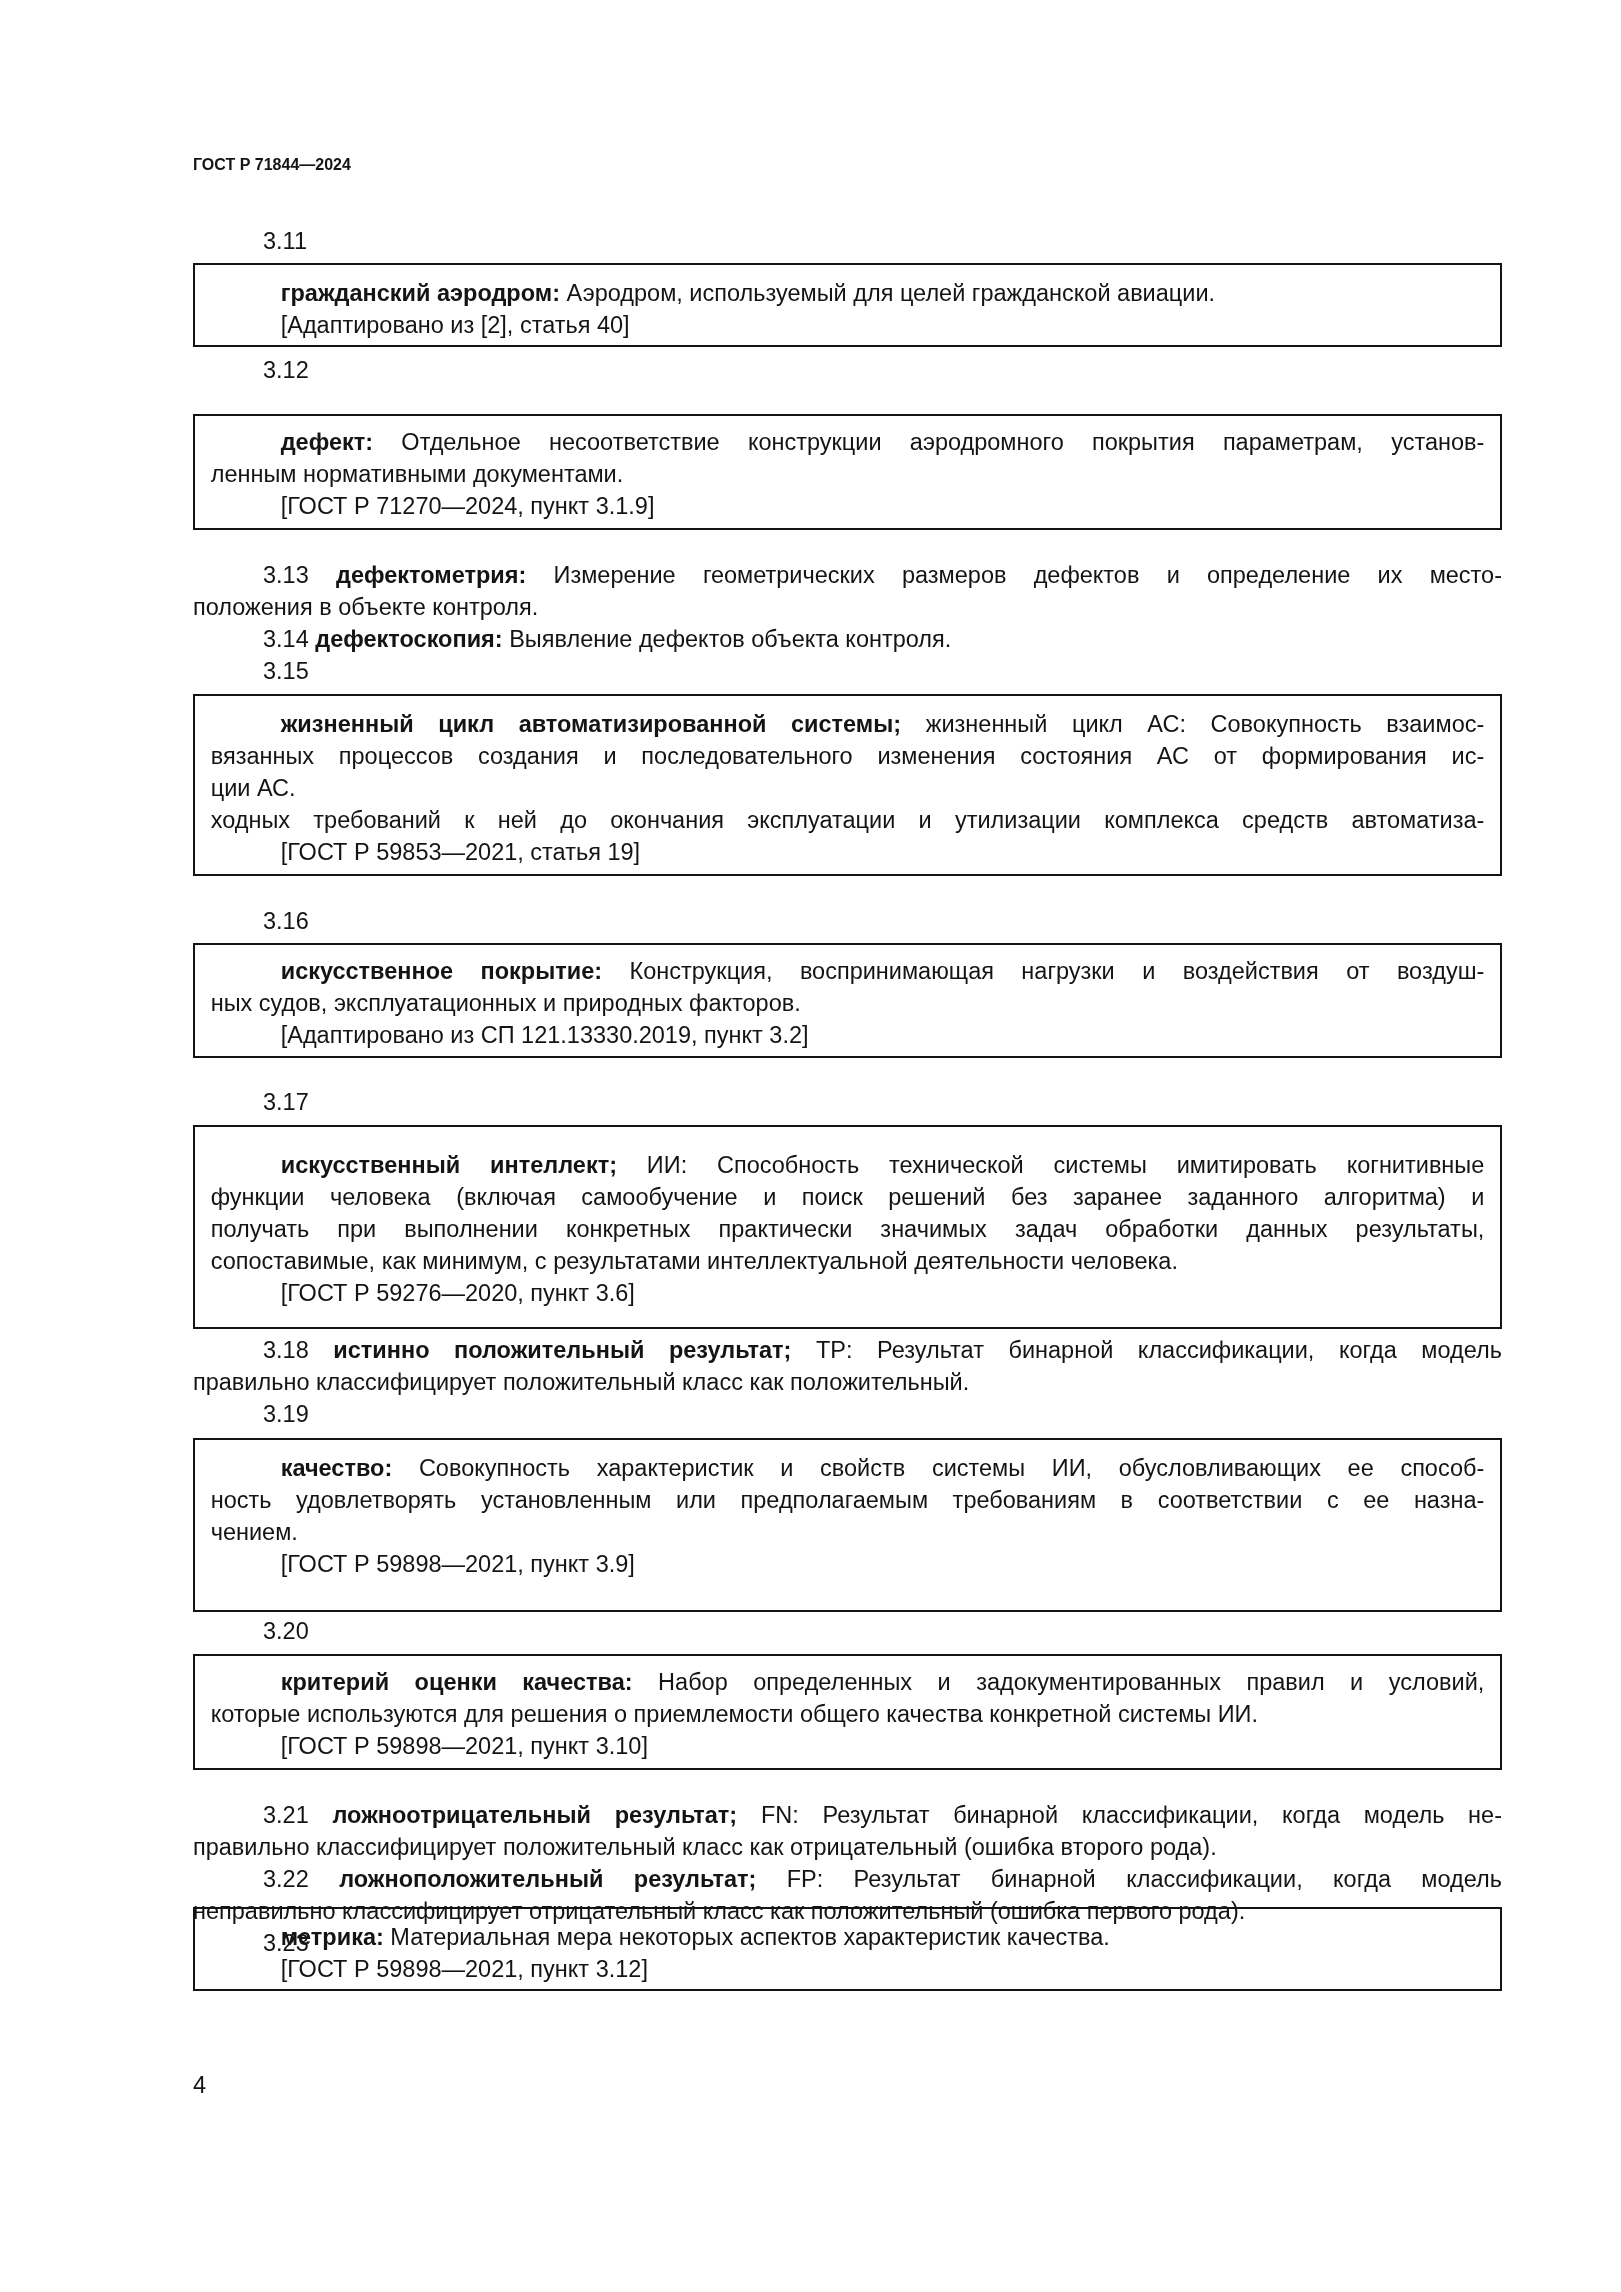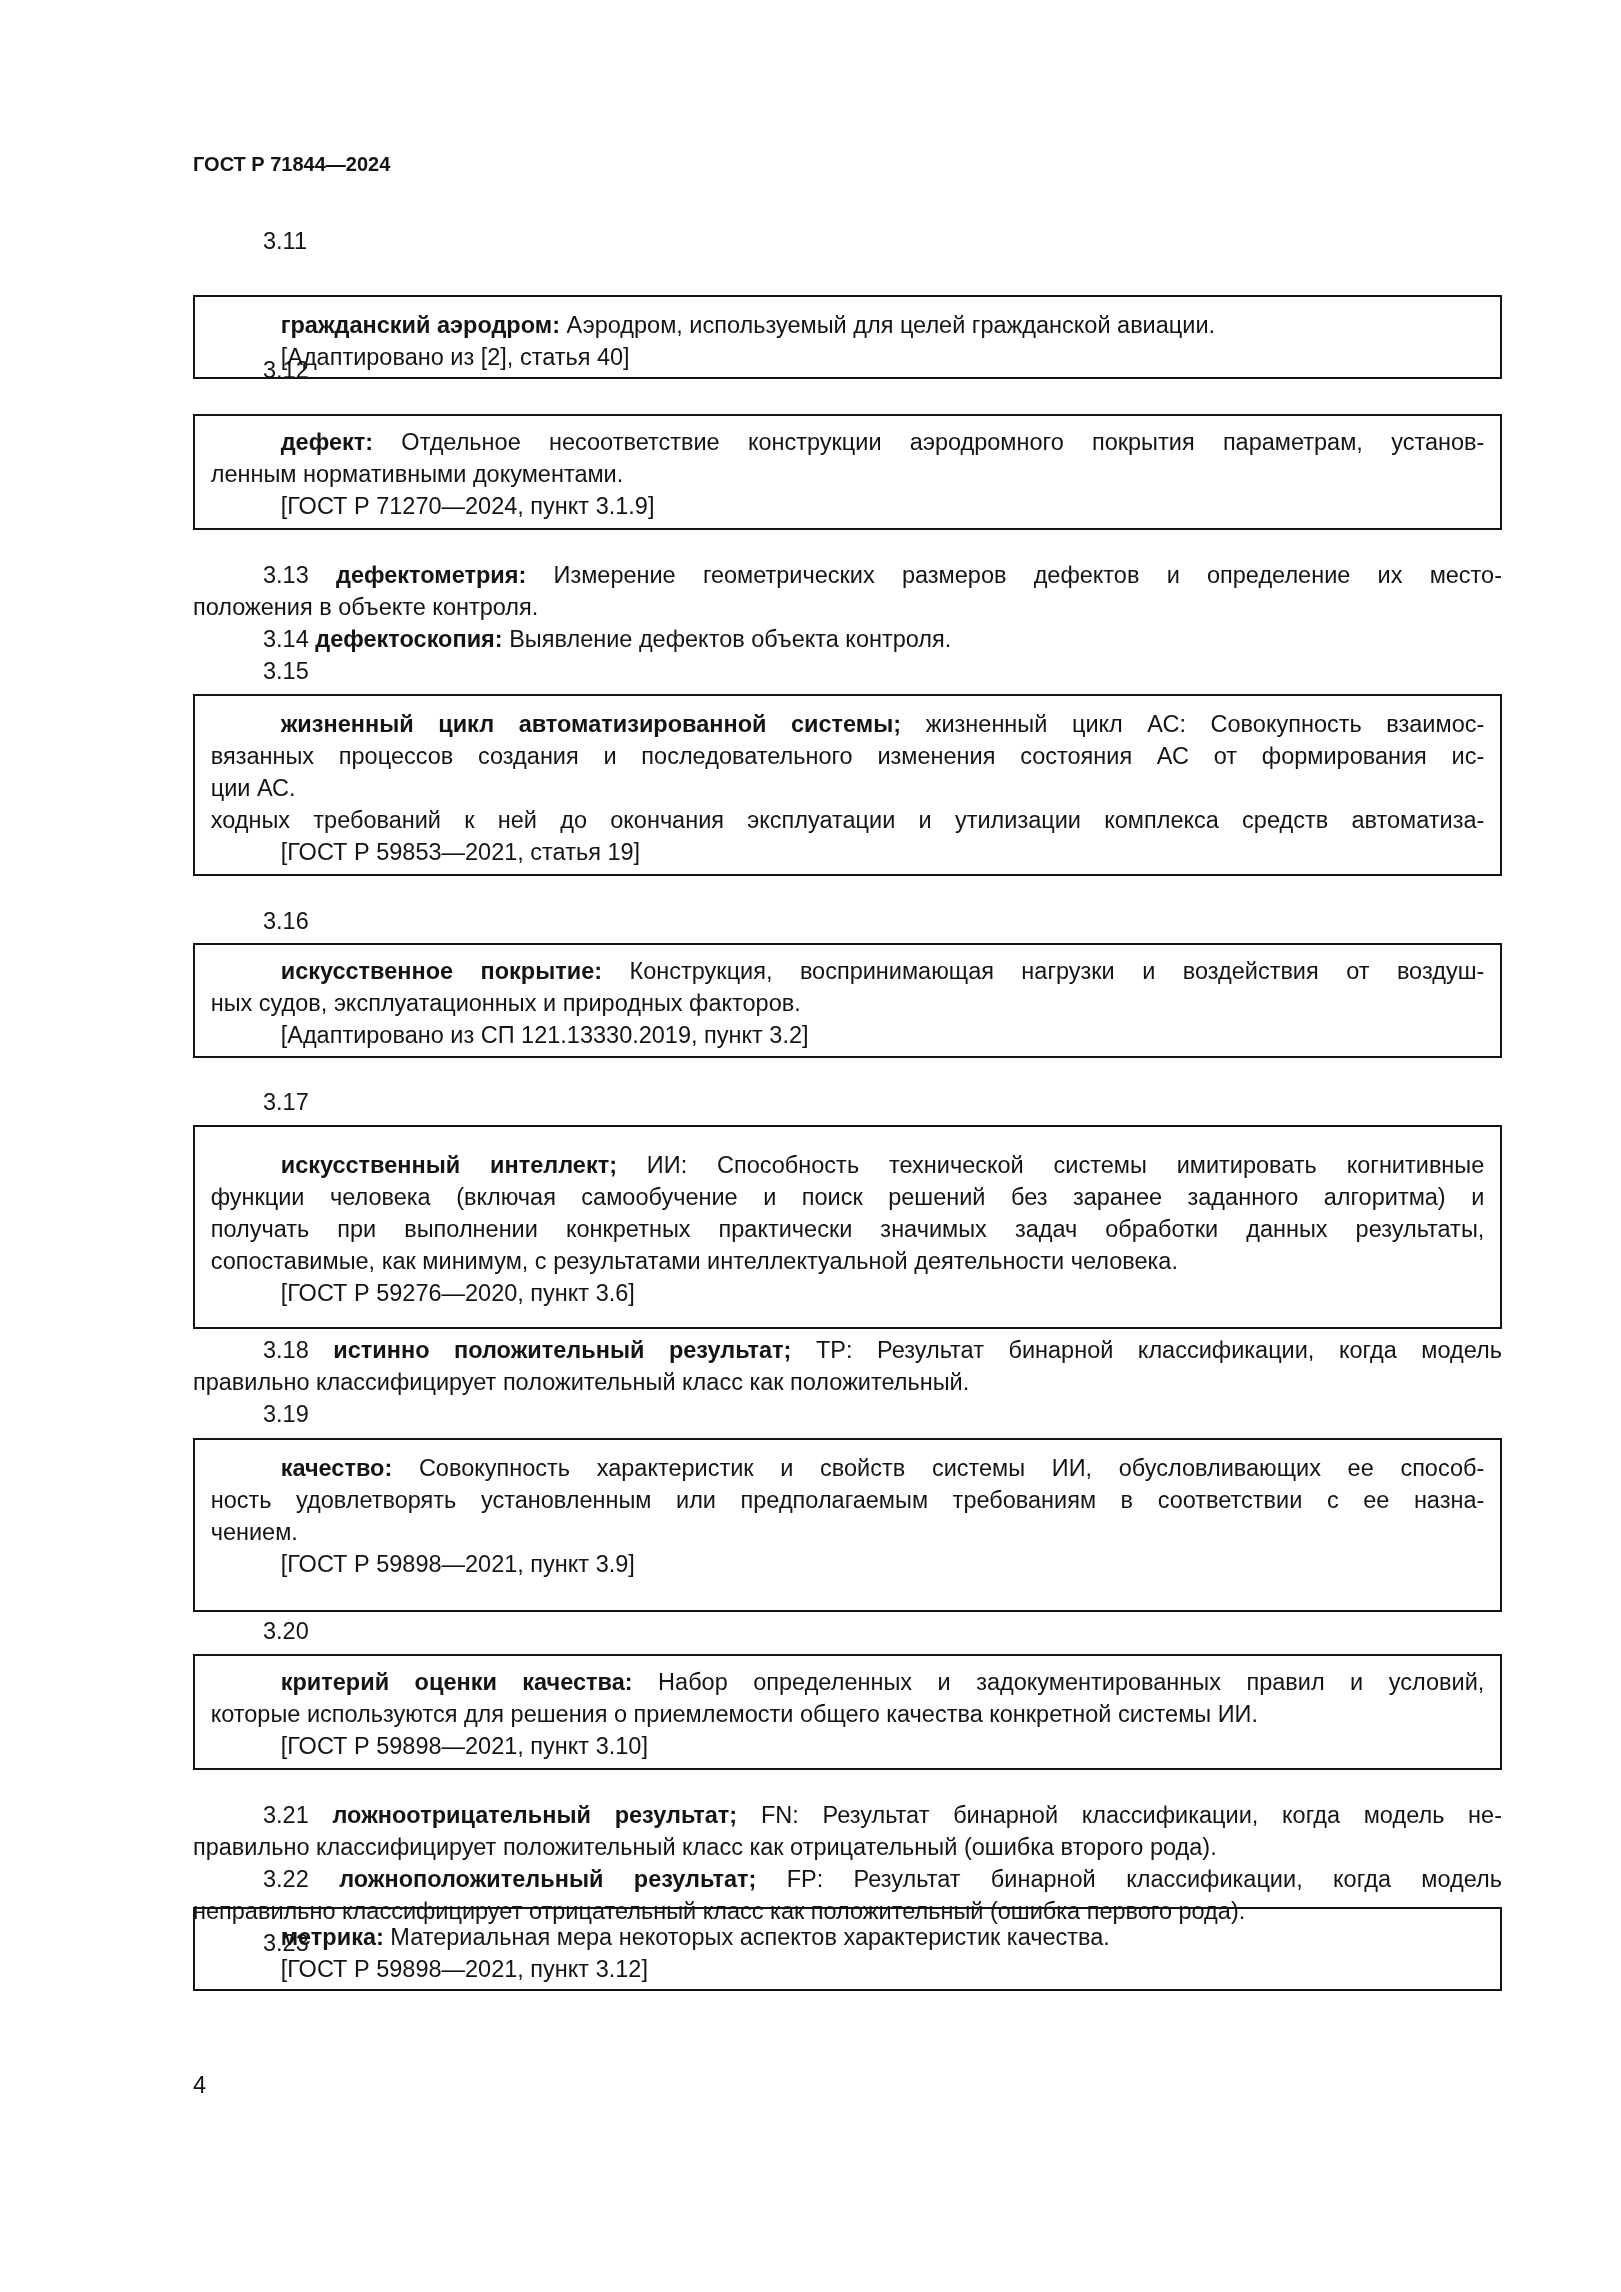--- a/index.html
+++ b/index.html
@@ -1,36 +1,36 @@
 <!DOCTYPE html>
 <html><head>
 <meta charset="utf-8">
 <style>
   html, body { margin: 0; padding: 0; background: #ffffff; }
   body { width: 1621px; height: 2293px; position: relative; overflow: hidden;
          font-family: "Liberation Sans", "DejaVu Sans", sans-serif; color: #141414; }
   .abs { position: absolute; }
-  .header { left: 193px; top: 149px; font-size: 20px; font-weight: bold; line-height: 31px; white-space: nowrap; }
+  .header { left: 193px; top: 149px; font-size: 16px; font-weight: bold; line-height: 31px; white-space: nowrap; }
   .term-num { left: 263px; font-size: 23.5px; line-height: 32px; white-space: nowrap; }
   .para { left: 193px; width: 1309px; font-size: 23.5px; line-height: 32px; }
   .box { left: 193px; width: 1309px; box-sizing: border-box; border: 2.9px solid #141414; padding: 0 15.7px; font-size: 23.5px; line-height: 32px; }
   .line { display: block; white-space: nowrap; height: 32px; overflow: visible; }
   .line.j { text-align: justify; text-align-last: justify; white-space: normal; height: 32px; overflow: hidden; }
   .line.ind { padding-left: 70px; }
   .para .line.ind { padding-left: 70px; }
   .b { font-weight: bold; }
   .page-num { left: 193px; top: 2069px; font-size: 23.5px; line-height: 32px; }
 </style>
 </head>
 <body>
 
 <div class="abs header">ГОСТ Р 71844—2024</div>
 
 <div class="abs term-num" style="top:225px">3.11</div>
-<div class="abs box" style="top:263px; height:84px; padding-top:11.8px;margin-top:32px;">
+<div class="abs box" style="top:263px; height:84px; padding-top:11.8px;">
   <span class="line ind"><span class="b">гражданский аэродром:</span><span> Аэродром, используемый для целей гражданской авиации.</span></span>
   <span class="line ind">[Адаптировано из [2], статья 40]</span>
 </div>
 
 <div class="abs term-num" style="top:354px">3.12</div>
 <div class="abs box" style="top:414px; height:116px; padding-top:9.8px;">
   <span class="line j ind"><span class="b">дефект:</span><span> Отдельное несоответствие конструкции аэродромного покрытия параметрам, установ-</span></span>
   <span class="line">ленным нормативными документами.</span>
   <span class="line ind">[ГОСТ Р 71270—2024, пункт 3.1.9]</span>
 </div>

